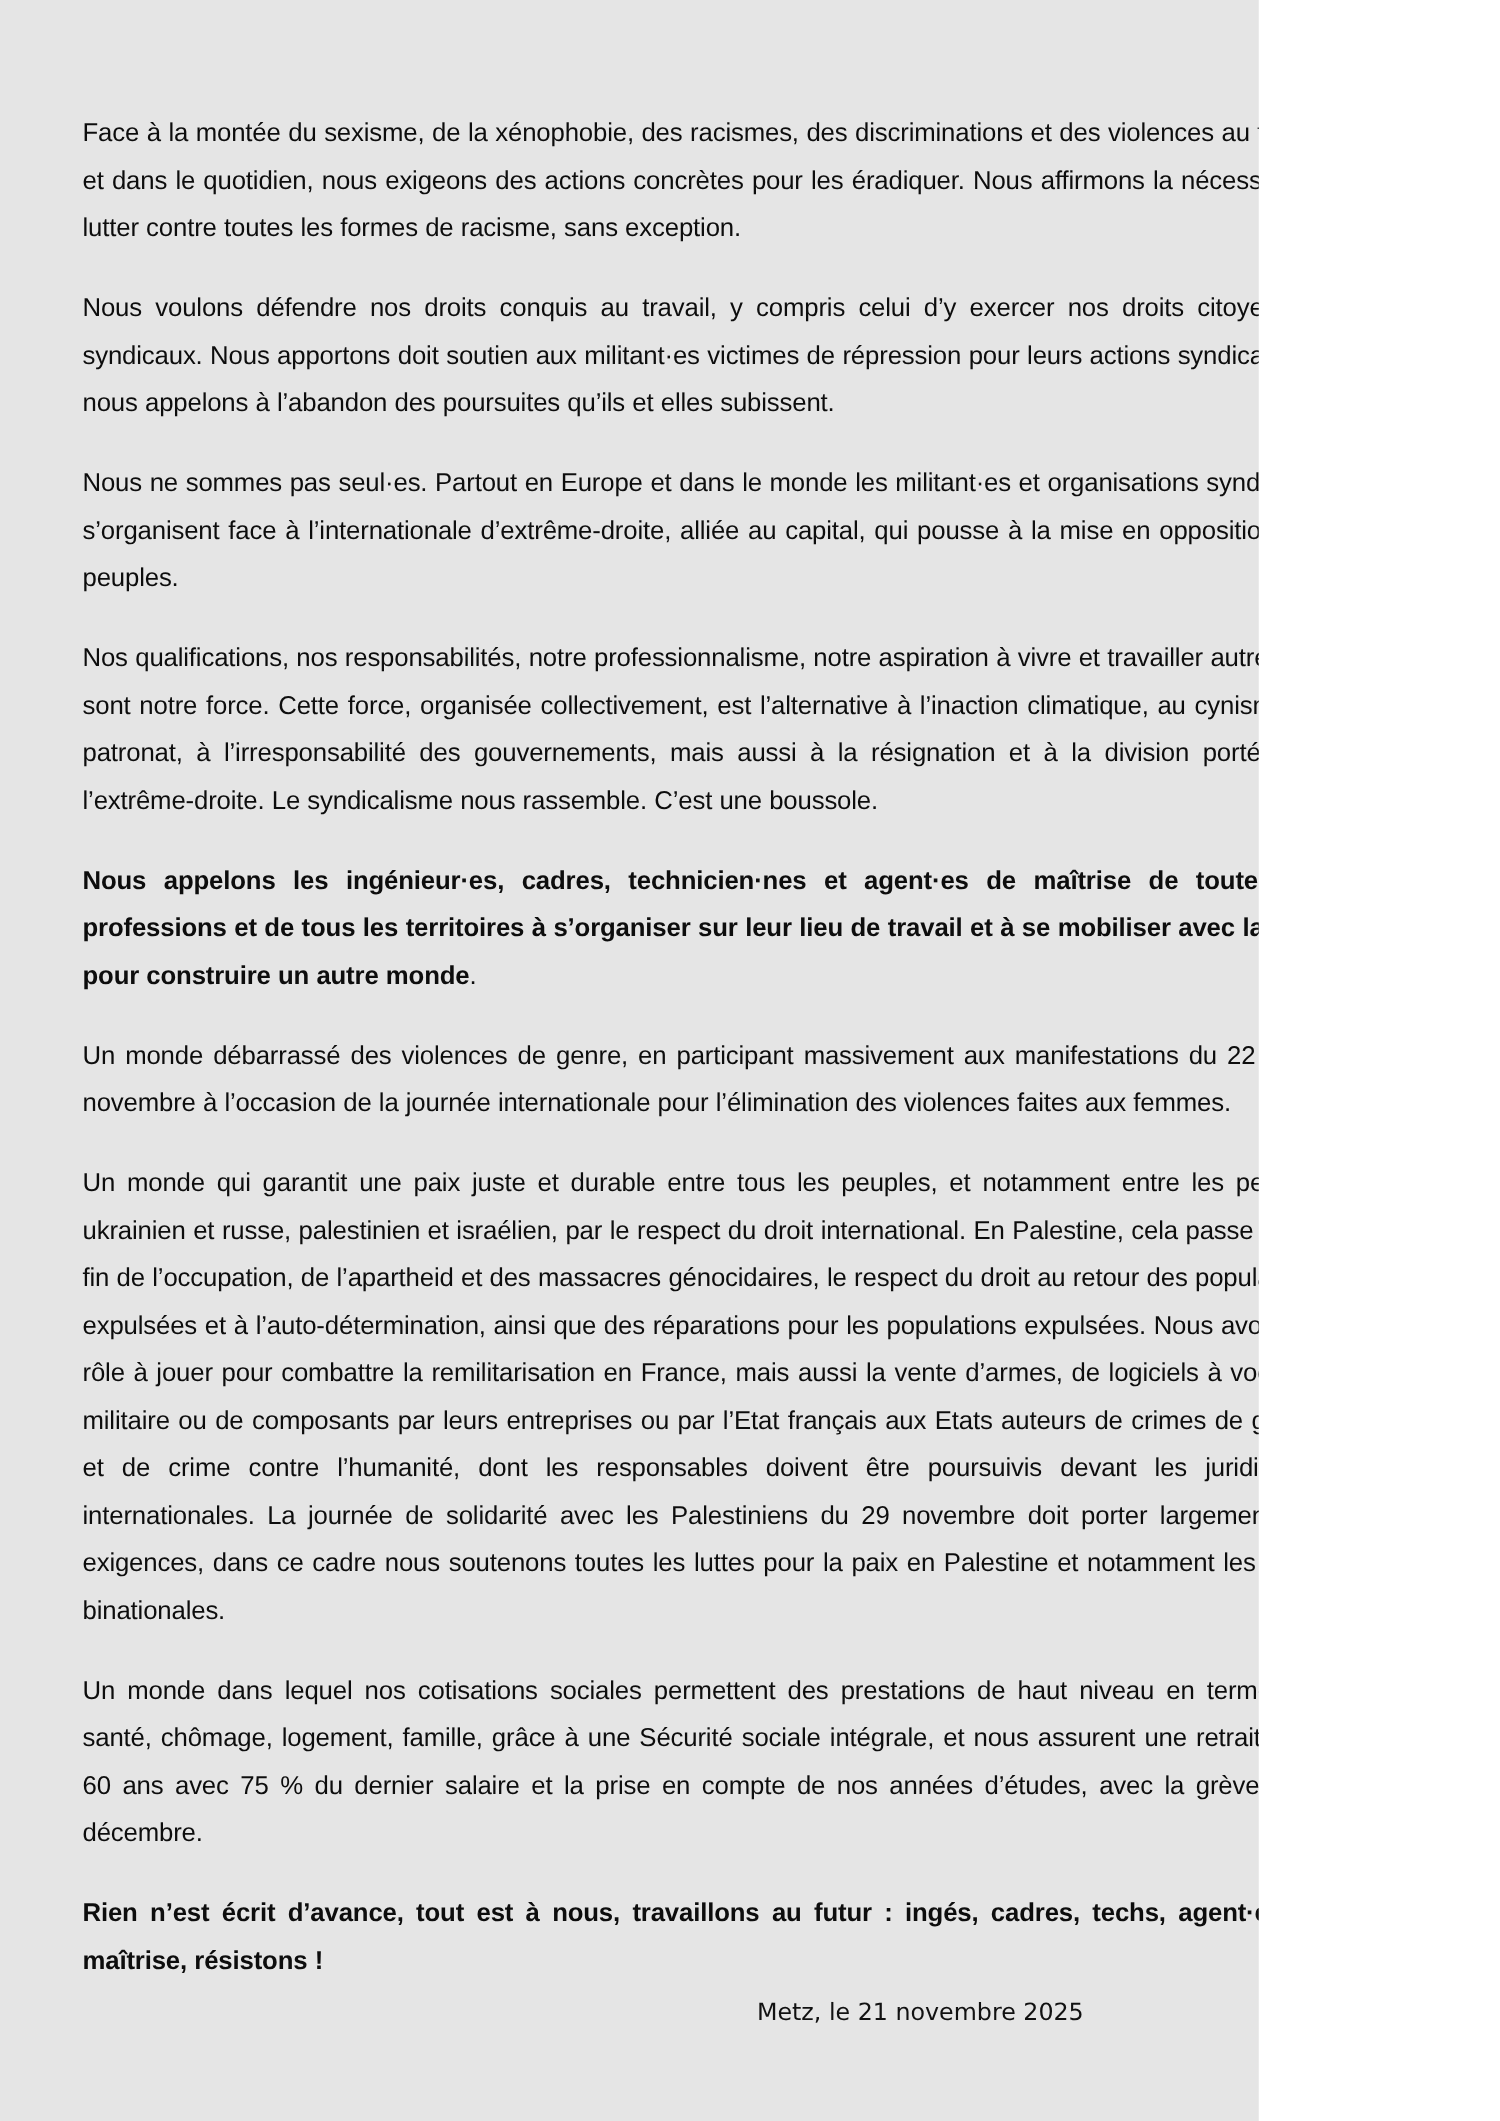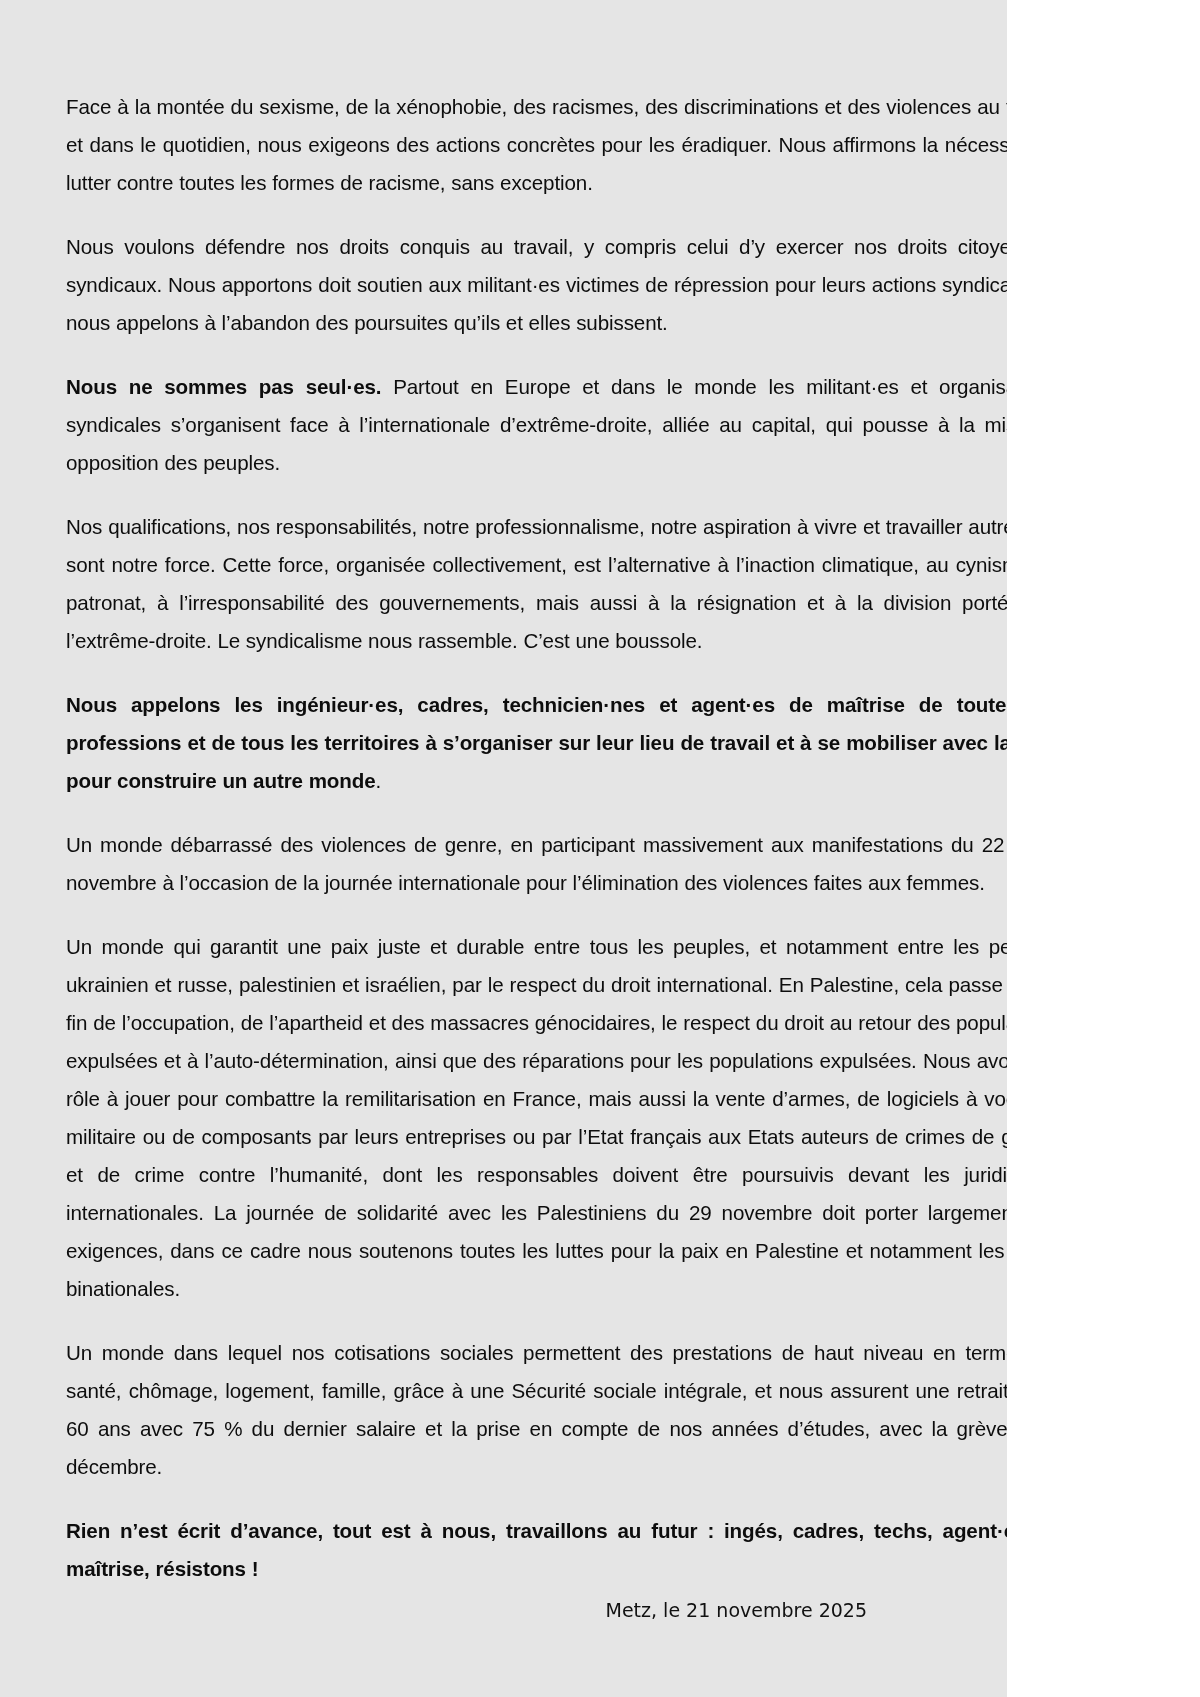--- a/index.html
+++ b/index.html
@@ -33,21 +33,21 @@
     text-align: justify;
     text-justify: inter-word;
     letter-spacing: -0.12px;
     word-spacing: 0.2px;
     -webkit-font-smoothing: antialiased;
   }
   p.para:last-child {
     margin-bottom: 0;
   }
   .b {
-    font-weight: bold;
+    font-weight: normal;
   }
   p.bold-para {
     font-weight: bold;
   }
   
   .footer {
     position: absolute;
     right: 140px;
     top: 1565px;
     width: 920px;

